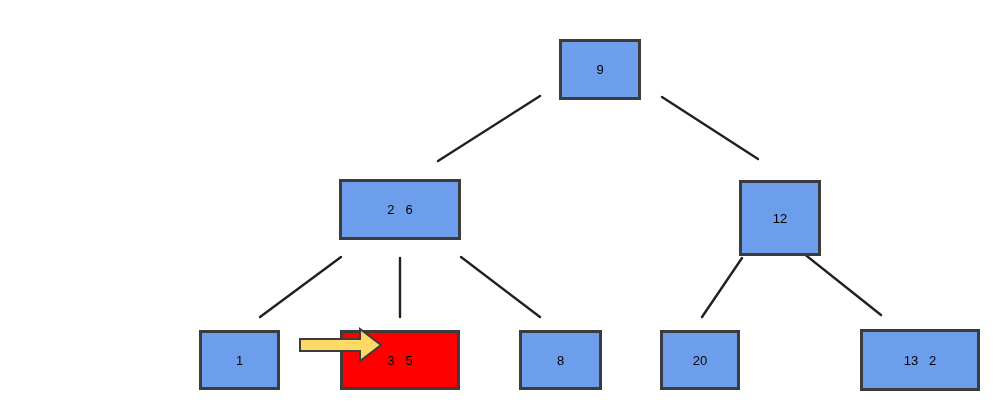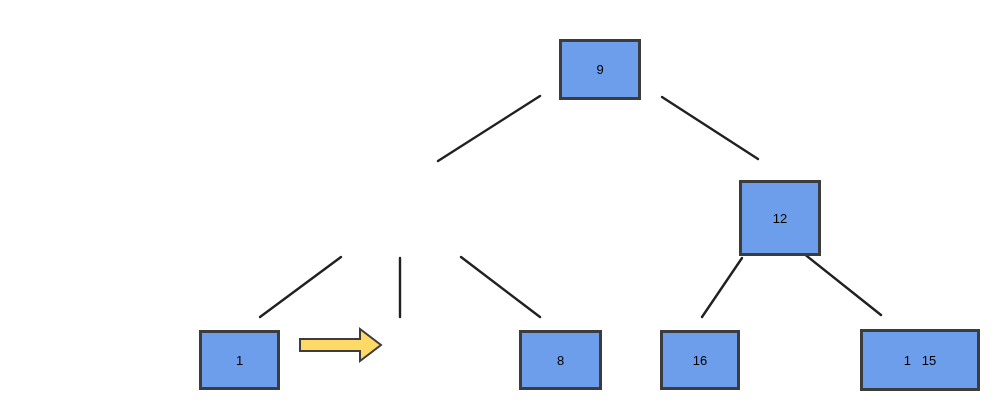--- a/index.html
+++ b/index.html
@@ -65,39 +65,45 @@
     <line x1="400" y1="258" x2="400" y2="317"></line>
     <line x1="461" y1="257" x2="540" y2="317"></line>
     <line x1="742" y1="258" x2="702" y2="317"></line>
     <line x1="803" y1="253" x2="881" y2="315"></line>
   </svg>
 
   <div class="node" style="left:559px; top:39px; width:82px; height:61px">
     <span class="lbl">9</span>
   </div>
 
+  <div class="node" style="left:339px; top:179px; width:122px; height:61px">
+    <span class="lbl">2   6</span>
+  </div>
 
   <div class="node" style="left:739px; top:180px; width:82px; height:76px">
     <span class="lbl">12</span>
   </div>
 
   <div class="node" style="left:199px; top:330px; width:81px; height:60px">
     <span class="lbl">1</span>
   </div>
 
+  <div class="node highlight" style="left:340px; top:330px; width:120px; height:60px">
+    <span class="lbl">3   5</span>
+  </div>
 
   <div class="node" style="left:519px; top:330px; width:83px; height:60px">
     <span class="lbl">8</span>
   </div>
 
   <div class="node" style="left:660px; top:330px; width:80px; height:60px">
-    <span class="lbl">16</span>
+    <span class="lbl">20</span>
   </div>
 
   <div class="node" style="left:860px; top:329px; width:120px; height:62px">
-    <span class="lbl">1   15</span>
+    <span class="lbl">13   2</span>
   </div>
 
   <svg class="layer arrow" width="1005" height="410">
     <polygon points="300,339 360,339 360,329 381,345 360,361 360,351 300,351"></polygon>
   </svg>
 
 </div>
 
 </body></html>

